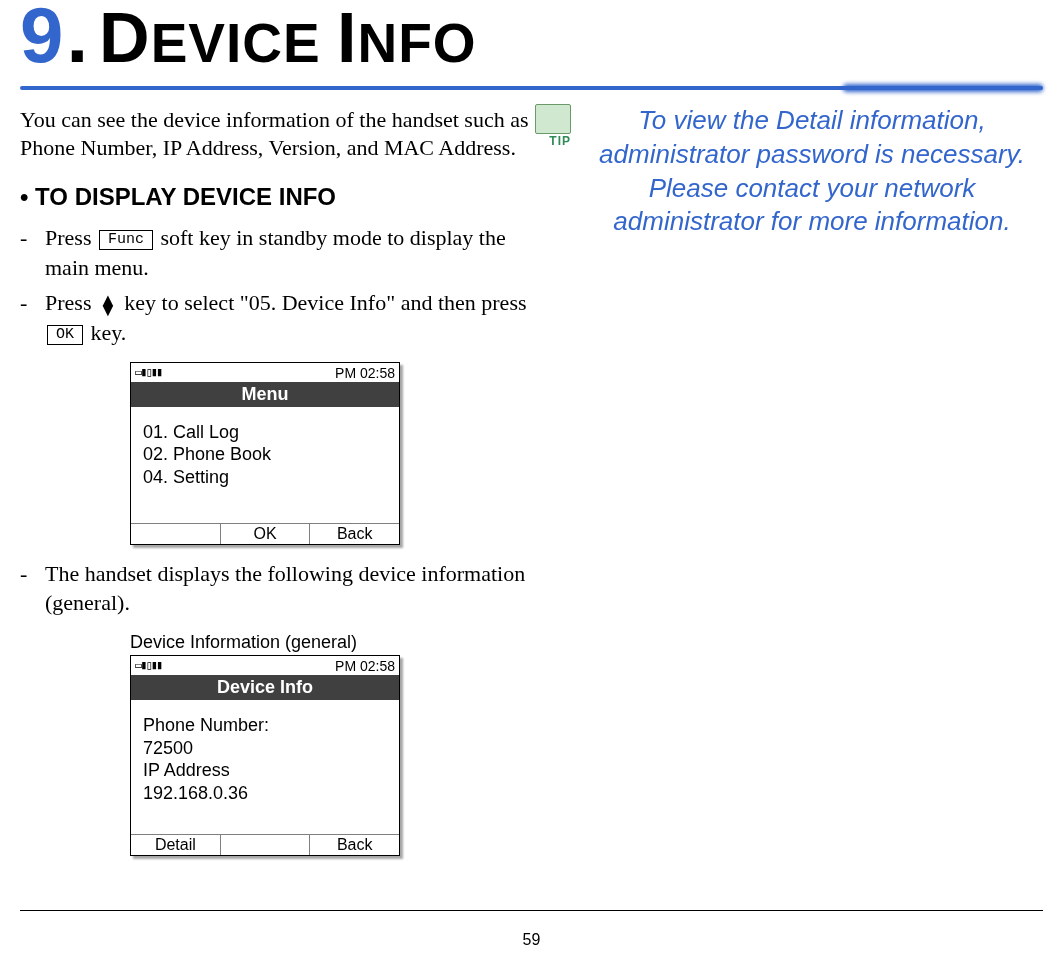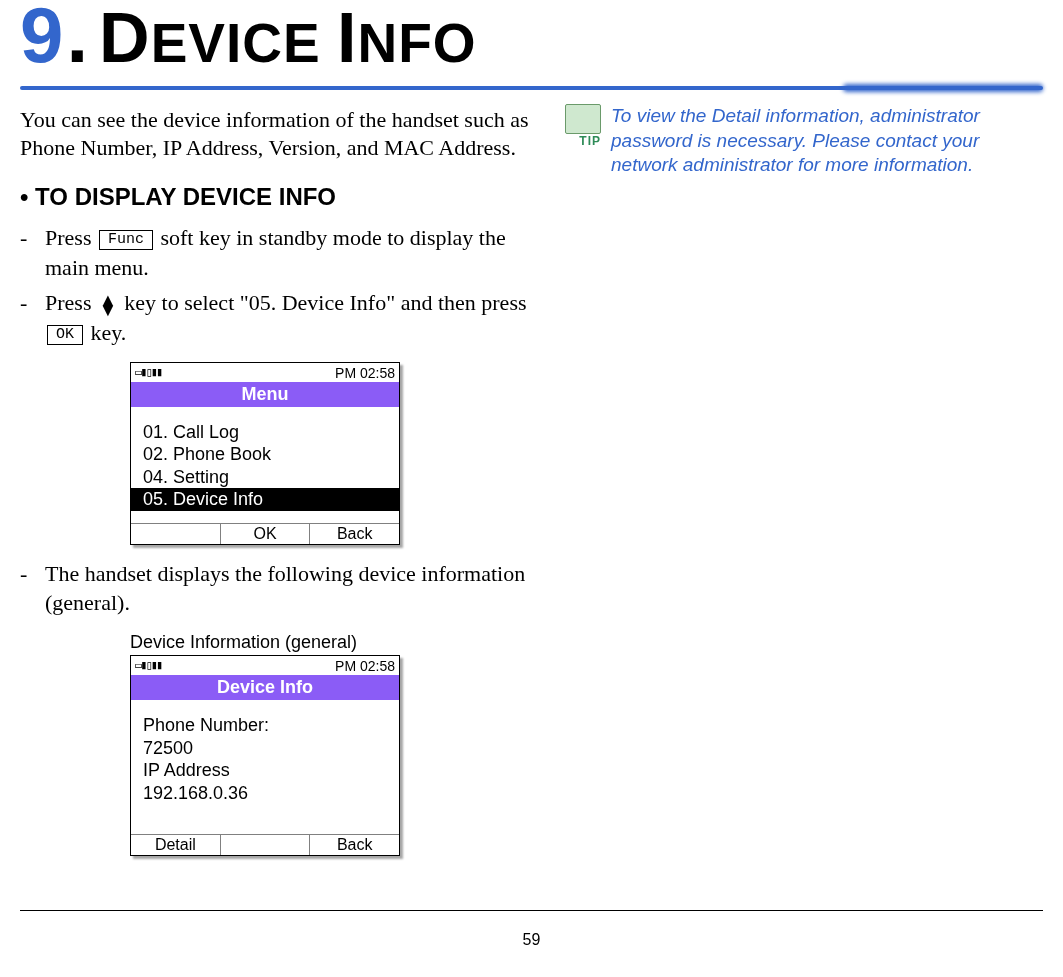--- a/index.html
+++ b/index.html
@@ -56,21 +56,20 @@
     right: 0;
     top: -2px;
     width: 200px;
     height: 8px;
     background: #3366cc;
     border-radius: 4px;
     filter: blur(2px);
   }
   .two-col {
     display: flex;
-    gap: 30px;
   }
   .col-left {
     width: 515px;
   }
   .col-right {
     flex: 1;
   }
   .body-text {
     font-size: 22px;
     line-height: 1.25;
@@ -141,21 +140,21 @@
     justify-content: space-between;
     font-size: 14px;
     padding: 2px 4px 1px 4px;
   }
   .lcd-status .icons {
     letter-spacing: -2px;
     font-family: monospace;
     font-size: 12px;
   }
   .lcd-title {
-    background: #8b5cf6;
+    background: #404040;
     color: #fff;
     font-weight: bold;
     text-align: center;
     font-size: 18px;
     padding: 2px 4px;
   }
   .lcd-body {
     font-size: 18px;
     padding: 14px 6px 2px 12px;
     min-height: 100px;
@@ -198,23 +197,24 @@
   .tip-label {
     font-family: Arial, Helvetica, sans-serif;
     font-weight: bold;
     font-size: 12px;
     color: #2e8b57;
     letter-spacing: 1px;
   }
   .tip-text {
     font-family: Arial, Helvetica, sans-serif;
     font-style: italic;
-    font-size: 19px;
+    font-size: 26px;
     color: #3366cc;
     line-height: 1.3;
+    text-align: center;
   }
   .footer-line {
     border-top: 1px solid #000;
     margin-top: 40px;
     text-align: center;
     padding-top: 20px;
     font-family: Arial, Helvetica, sans-serif;
     font-size: 16px;
   }
 </style>
@@ -261,21 +261,20 @@
         <div class="lcd">
           <div class="lcd-status">
             <span class="icons">▭▮▯▮▮</span>
             <span>PM 02:58</span>
           </div>
           <div class="lcd-title">Menu</div>
           <div class="lcd-body">
             <div class="line">01. Call Log</div>
             <div class="line">02. Phone Book</div>
             <div class="line">04. Setting</div>
-            <div class="line sel">05. Device Info</div>
           </div>
           <div class="lcd-soft">
             <div></div>
             <div>OK</div>
             <div>Back</div>
           </div>
         </div>
       </div>
 
       <div class="bullet-row">

